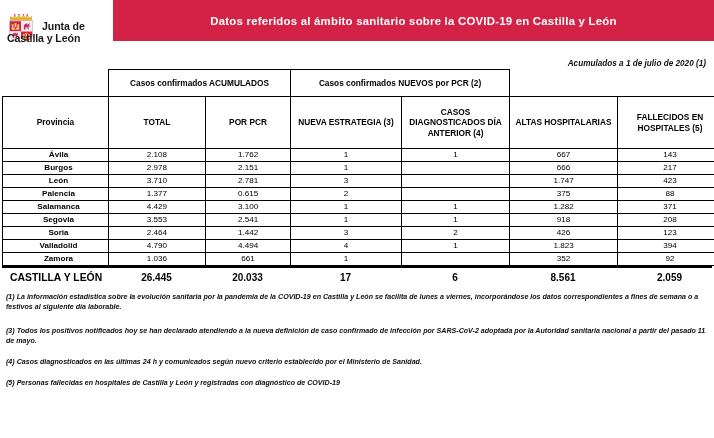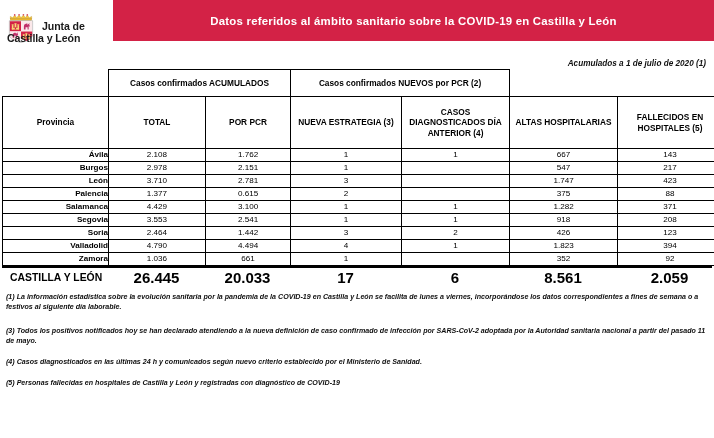--- a/index.html
+++ b/index.html
@@ -138,21 +138,21 @@
   .prov-head {
     font-size: 8.6px;
   }
   tr.datarow td {
     height: 12px;
     font-size: 8.1px;
     font-weight: normal;
     line-height: 12px;
   }
   tr.datarow td.prov {
-    text-align: right;
+    text-align: center;
     padding-left: 6px;
     font-weight: bold;
   }
   tr.datarow td.num {
     font-weight: normal;
   }
 
   
   .total-row-wrap {
     position: relative;
@@ -163,21 +163,21 @@
     background: #000;
     width: 710px;
   }
   table.total {
     border-collapse: collapse;
     width: 710px;
     table-layout: fixed;
   }
   table.total td {
     border: none;
-    font-size: 15px;
+    font-size: 10px;
     font-weight: bold;
     text-align: center;
     height: 19px;
     padding: 0;
     color: #000;
   }
   table.total td.prov {
     text-align: left;
     padding-left: 8px;
     font-size: 10.4px;
@@ -307,21 +307,21 @@
         <td class="num">1</td>
         <td class="num">667</td>
         <td class="num">143</td>
       </tr>
       <tr class="datarow">
         <td class="prov">Burgos</td>
         <td class="num">2.978</td>
         <td class="num">2.151</td>
         <td class="num">1</td>
         <td class="num"></td>
-        <td class="num">547</td>
+        <td class="num">666</td>
         <td class="num">217</td>
       </tr>
       <tr class="datarow">
         <td class="prov">León</td>
         <td class="num">3.710</td>
         <td class="num">2.781</td>
         <td class="num">3</td>
         <td class="num"></td>
         <td class="num">1.747</td>
         <td class="num">423</td>

